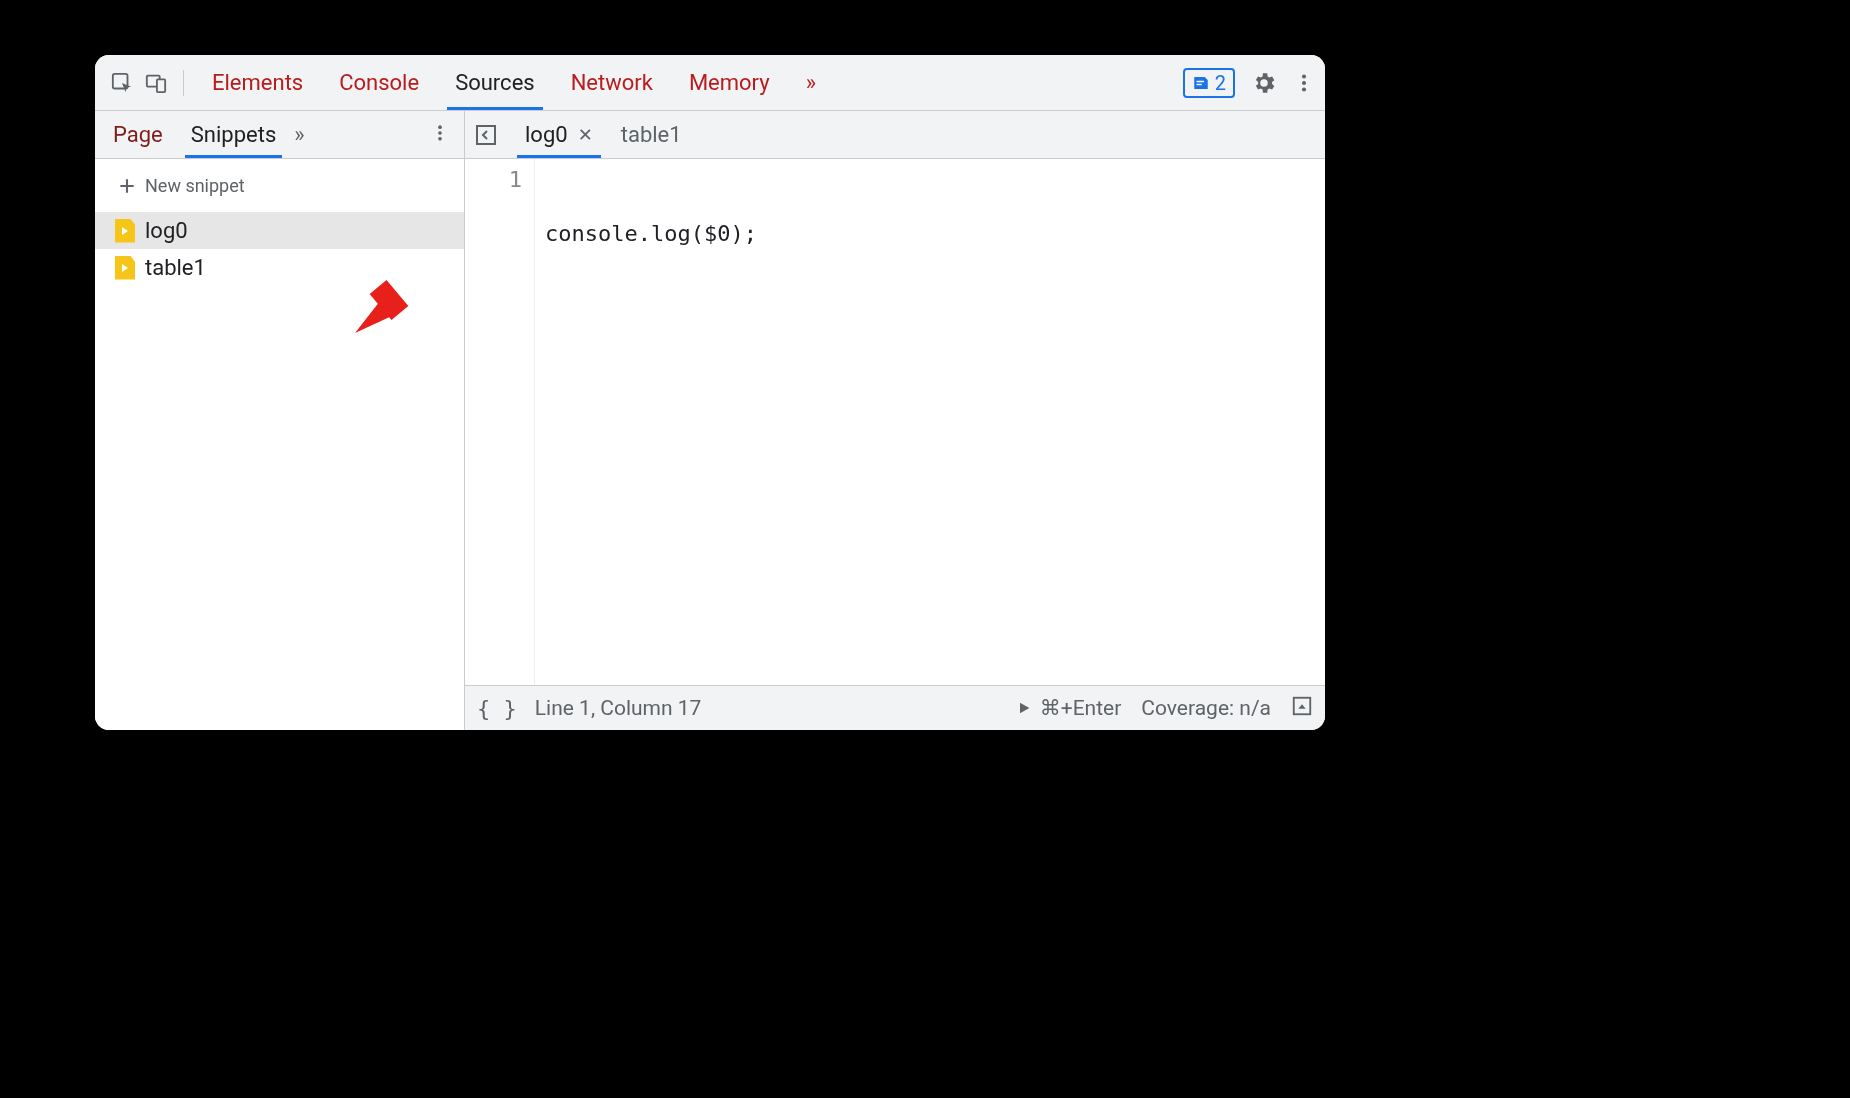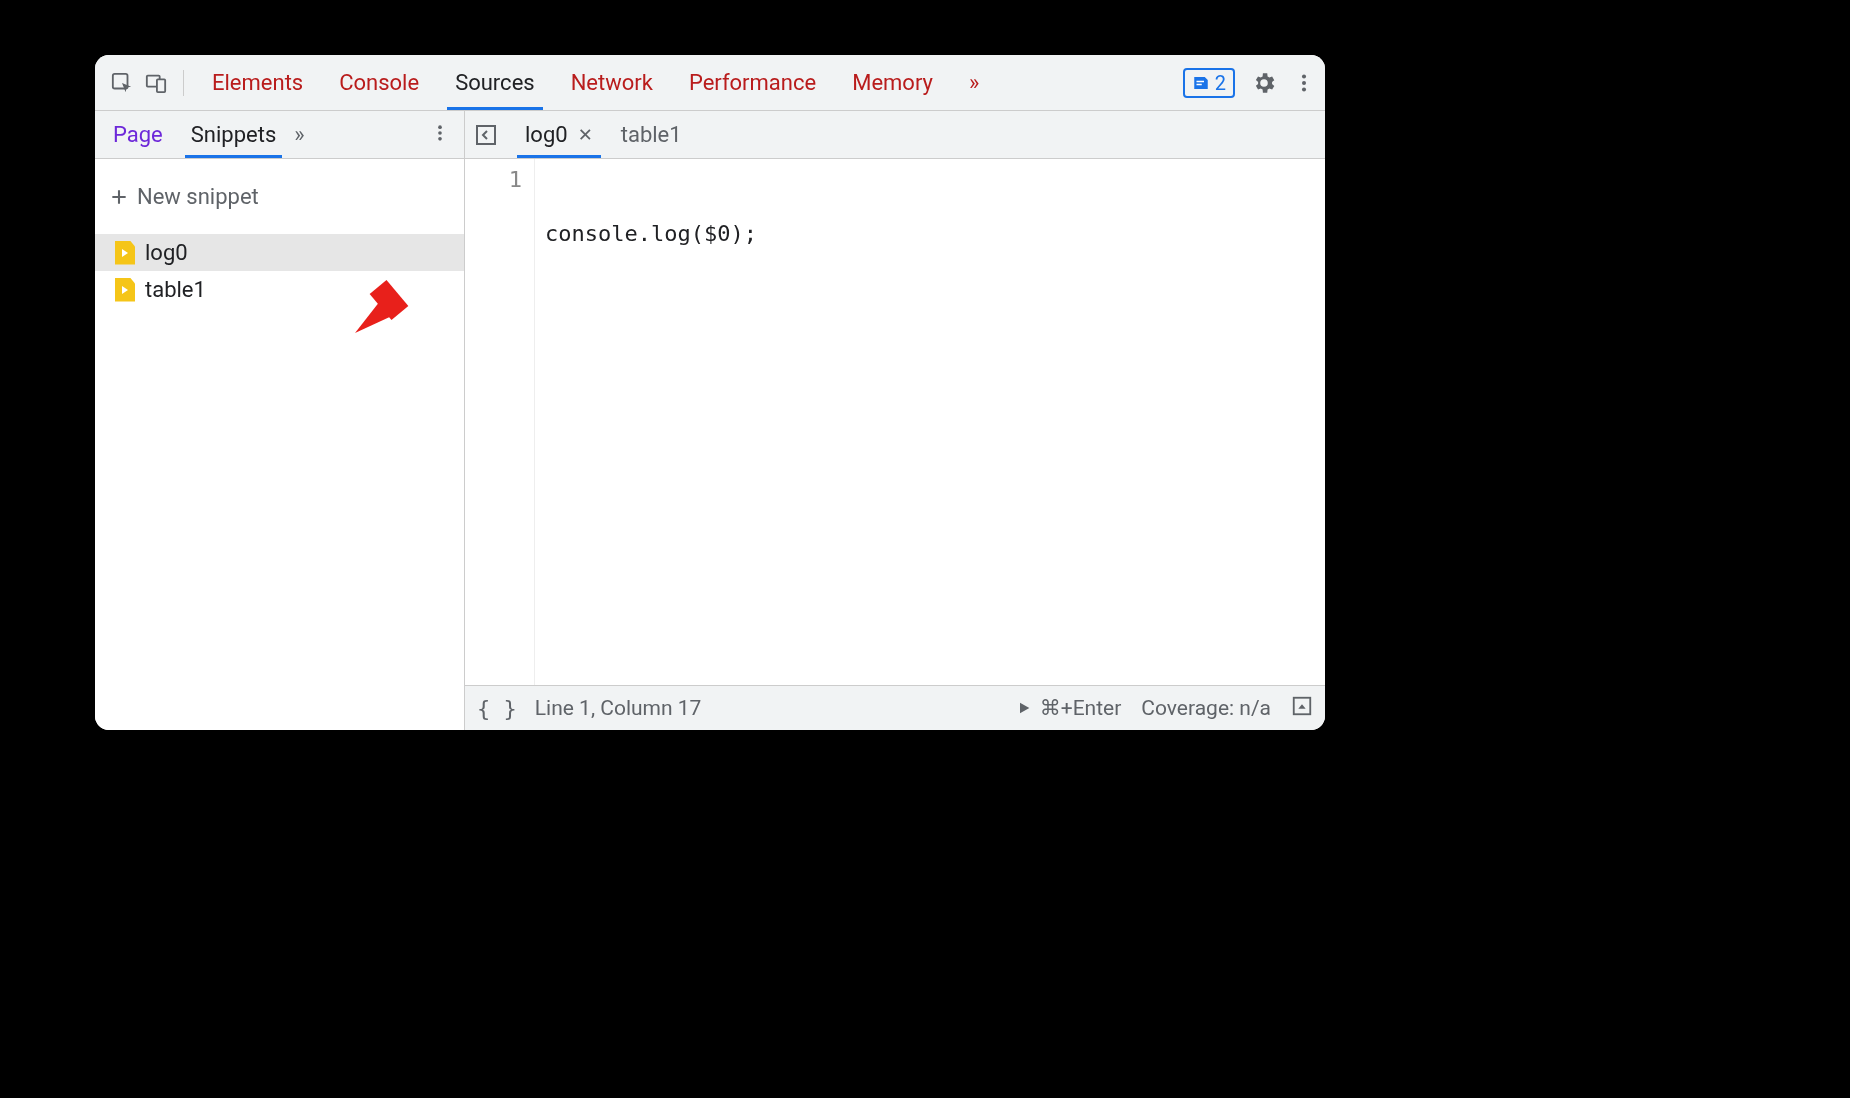--- a/index.html
+++ b/index.html
@@ -78,33 +78,33 @@
     width: 370px; border-right: 1px solid #ccc;
     display:flex; flex-direction:column; background:#fff;
   }
   .side-tabs {
     height:48px; display:flex; align-items:center;
     background:#f1f3f4; border-bottom:1px solid #ccc;
     padding: 0 4px;
   }
   .side-tab {
     padding: 0 14px; height:100%; display:flex; align-items:center;
-    font-size:22px; color:#6d28d9; cursor:pointer; position:relative;
+    font-size:22px; color:#7f1d1d; cursor:pointer; position:relative;
   }
   .side-tab.active { color:#202124; }
   .side-tab.active::after {
     content:""; position:absolute; bottom:0; left:8px; right:8px;
     height:3px; background:#1a73e8;
   }
   .side-overflow { margin-left:4px; color:#5f6368; font-size:22px; cursor:pointer; }
   .side-more { margin-left:auto; padding: 0 10px; color:#5f6368; cursor:pointer; }
 
   .new-snippet {
     display:flex; align-items:center; gap:8px;
-    padding: 25px 14px; color:#5f6368; font-size:22px; cursor:pointer;
+    padding: 16px 14px; color:#5f6368; font-size:18px; cursor:pointer;margin-left:8px;
   }
   .snippet-list { flex:1; }
   .snippet-item {
     display:flex; align-items:center; gap:10px;
     padding: 6px 20px; font-size:22px; color:#202124; cursor:pointer;
   }
   .snippet-item.selected { background:#e6e6e6; }
   .snip-icon {
     width:20px; height:24px; background:#f5c518; position:relative;
     clip-path: polygon(0 0, 75% 0, 100% 25%, 100% 100%, 0 100%);
@@ -174,21 +174,20 @@
         <rect x="2" y="4" width="14" height="12" rx="1"></rect>
         <rect x="13" y="8" width="9" height="14" rx="1" fill="#f1f3f4"></rect>
       </svg>
     </div>
     <div class="divider"></div>
     <div class="main-tabs">
       <div class="main-tab">Elements</div>
       <div class="main-tab">Console</div>
       <div class="main-tab active">Sources</div>
       <div class="main-tab">Network</div>
-      <div class="main-tab">Performance</div>
       <div class="main-tab">Memory</div>
       <div class="main-tab">»</div>
     </div>
     <div class="toolbar-right">
       <div class="badge">
         <svg viewBox="0 0 24 24">
             <path d="M3 4h14l4 4v12H3z"></path>
             <rect x="6" y="9" width="10" height="2" fill="#fff"></rect>
             <rect x="6" y="13" width="7" height="2" fill="#fff"></rect>
           </svg>

